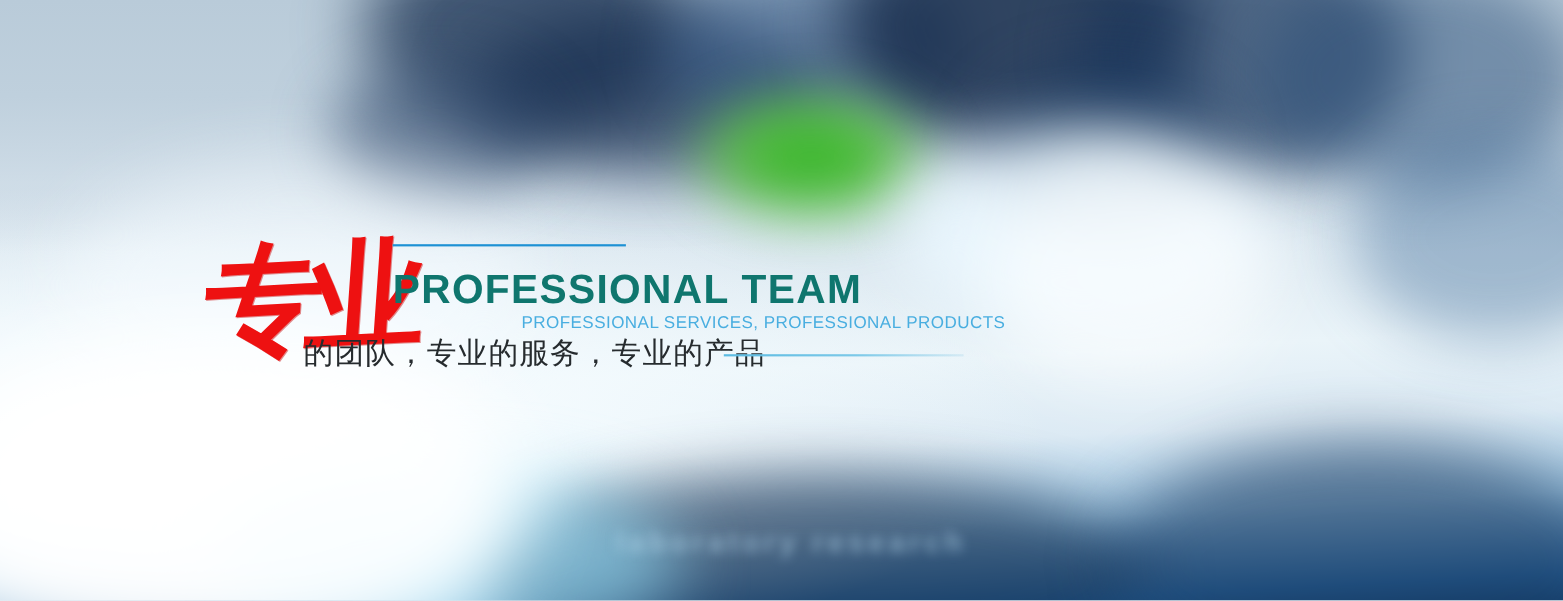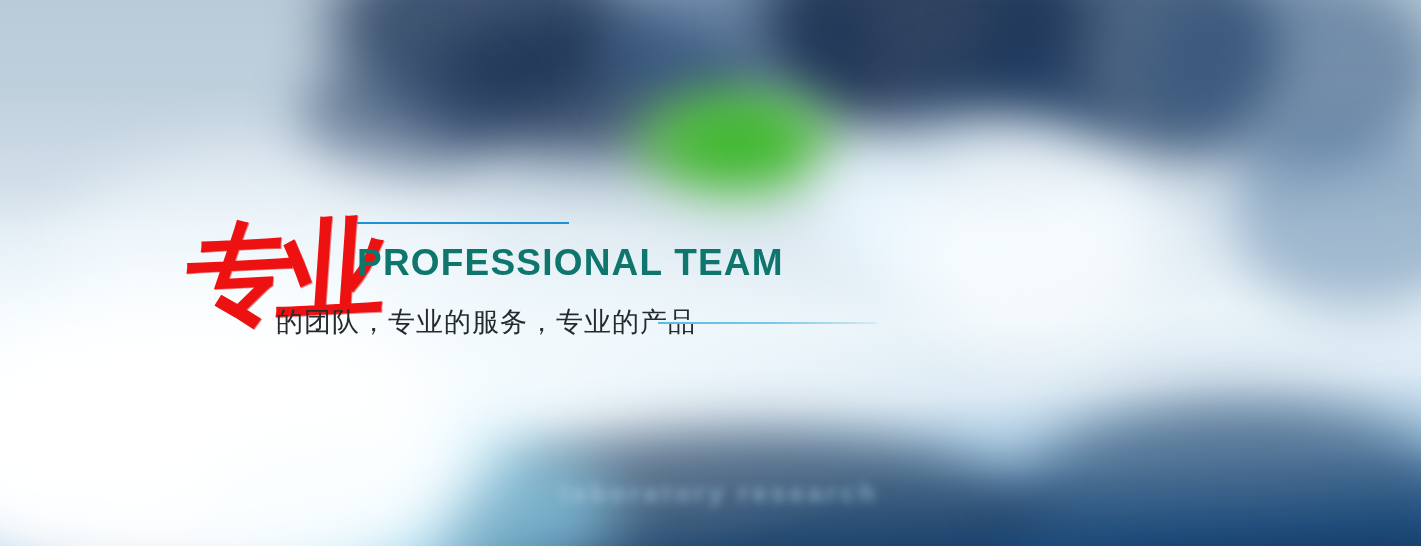--- a/index.html
+++ b/index.html
@@ -299,19 +299,20 @@
   </svg>
 
   <div class="lockup">
 
     <div class="seal">专业</div>
 
     <div class="rule rule-top"></div>
 
     <div class="headline">PROFESSIONAL TEAM</div>
 
+    <div class="subline">PROFESSIONAL SERVICES, PROFESSIONAL PRODUCTS</div>
 
     <div class="tagline">的团队，专业的服务，专业的产品</div>
 
     <div class="rule rule-bottom"></div>
   </div>
 
 </div>
 
 </body></html>

